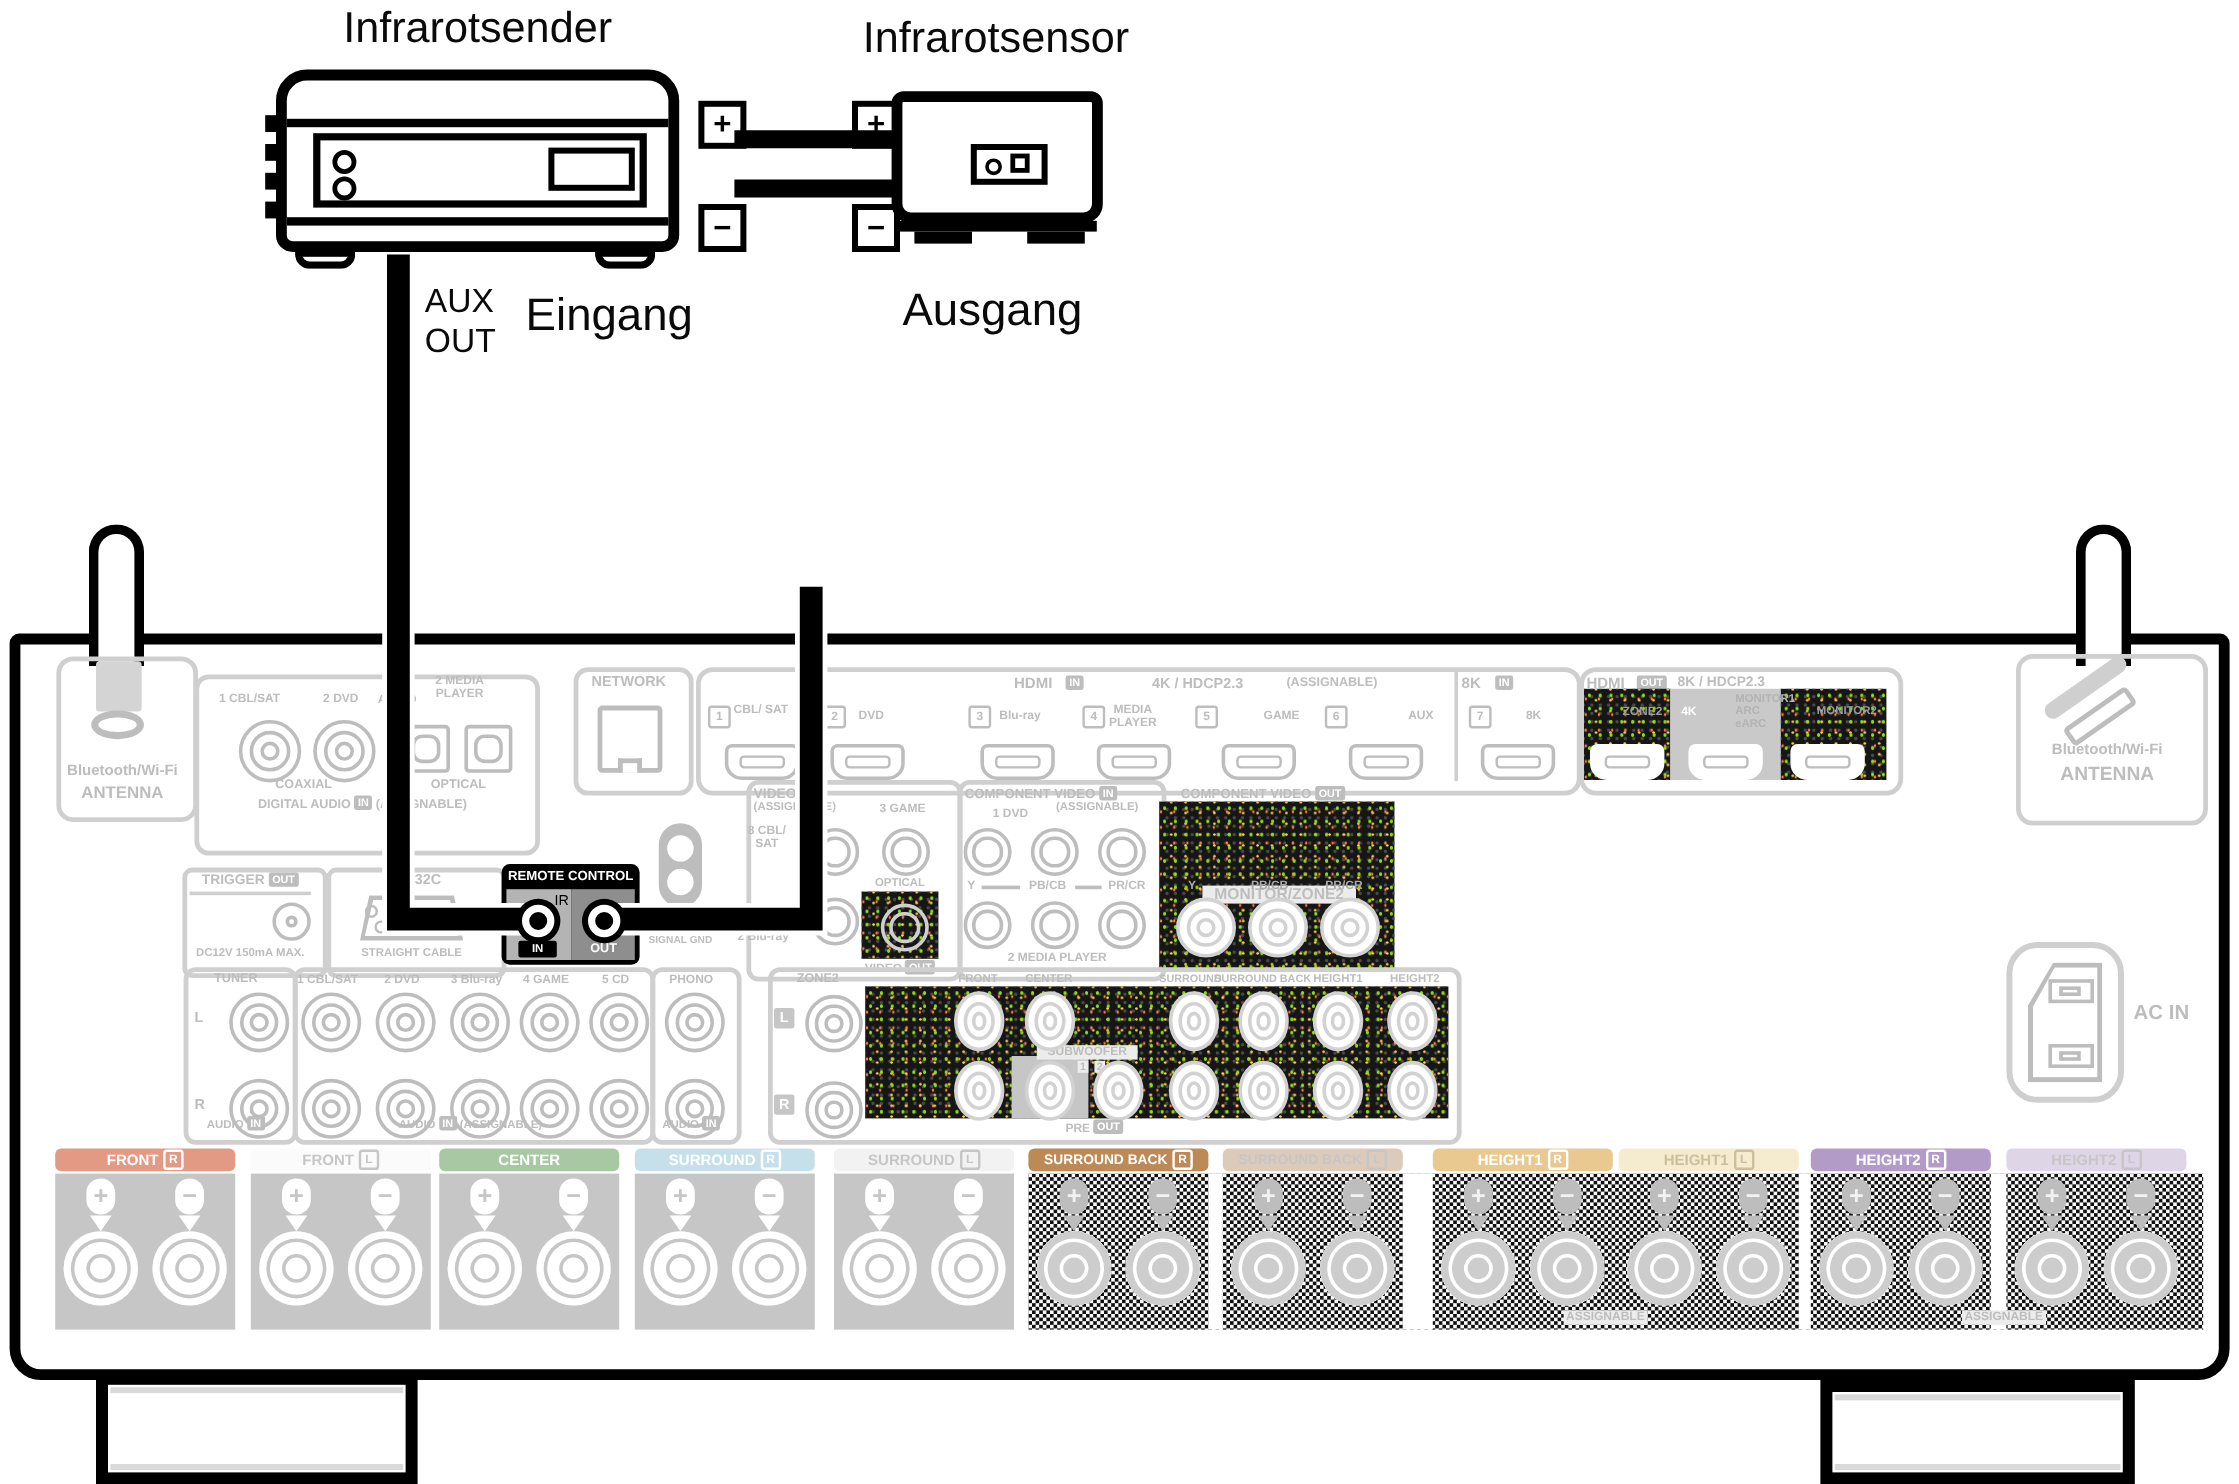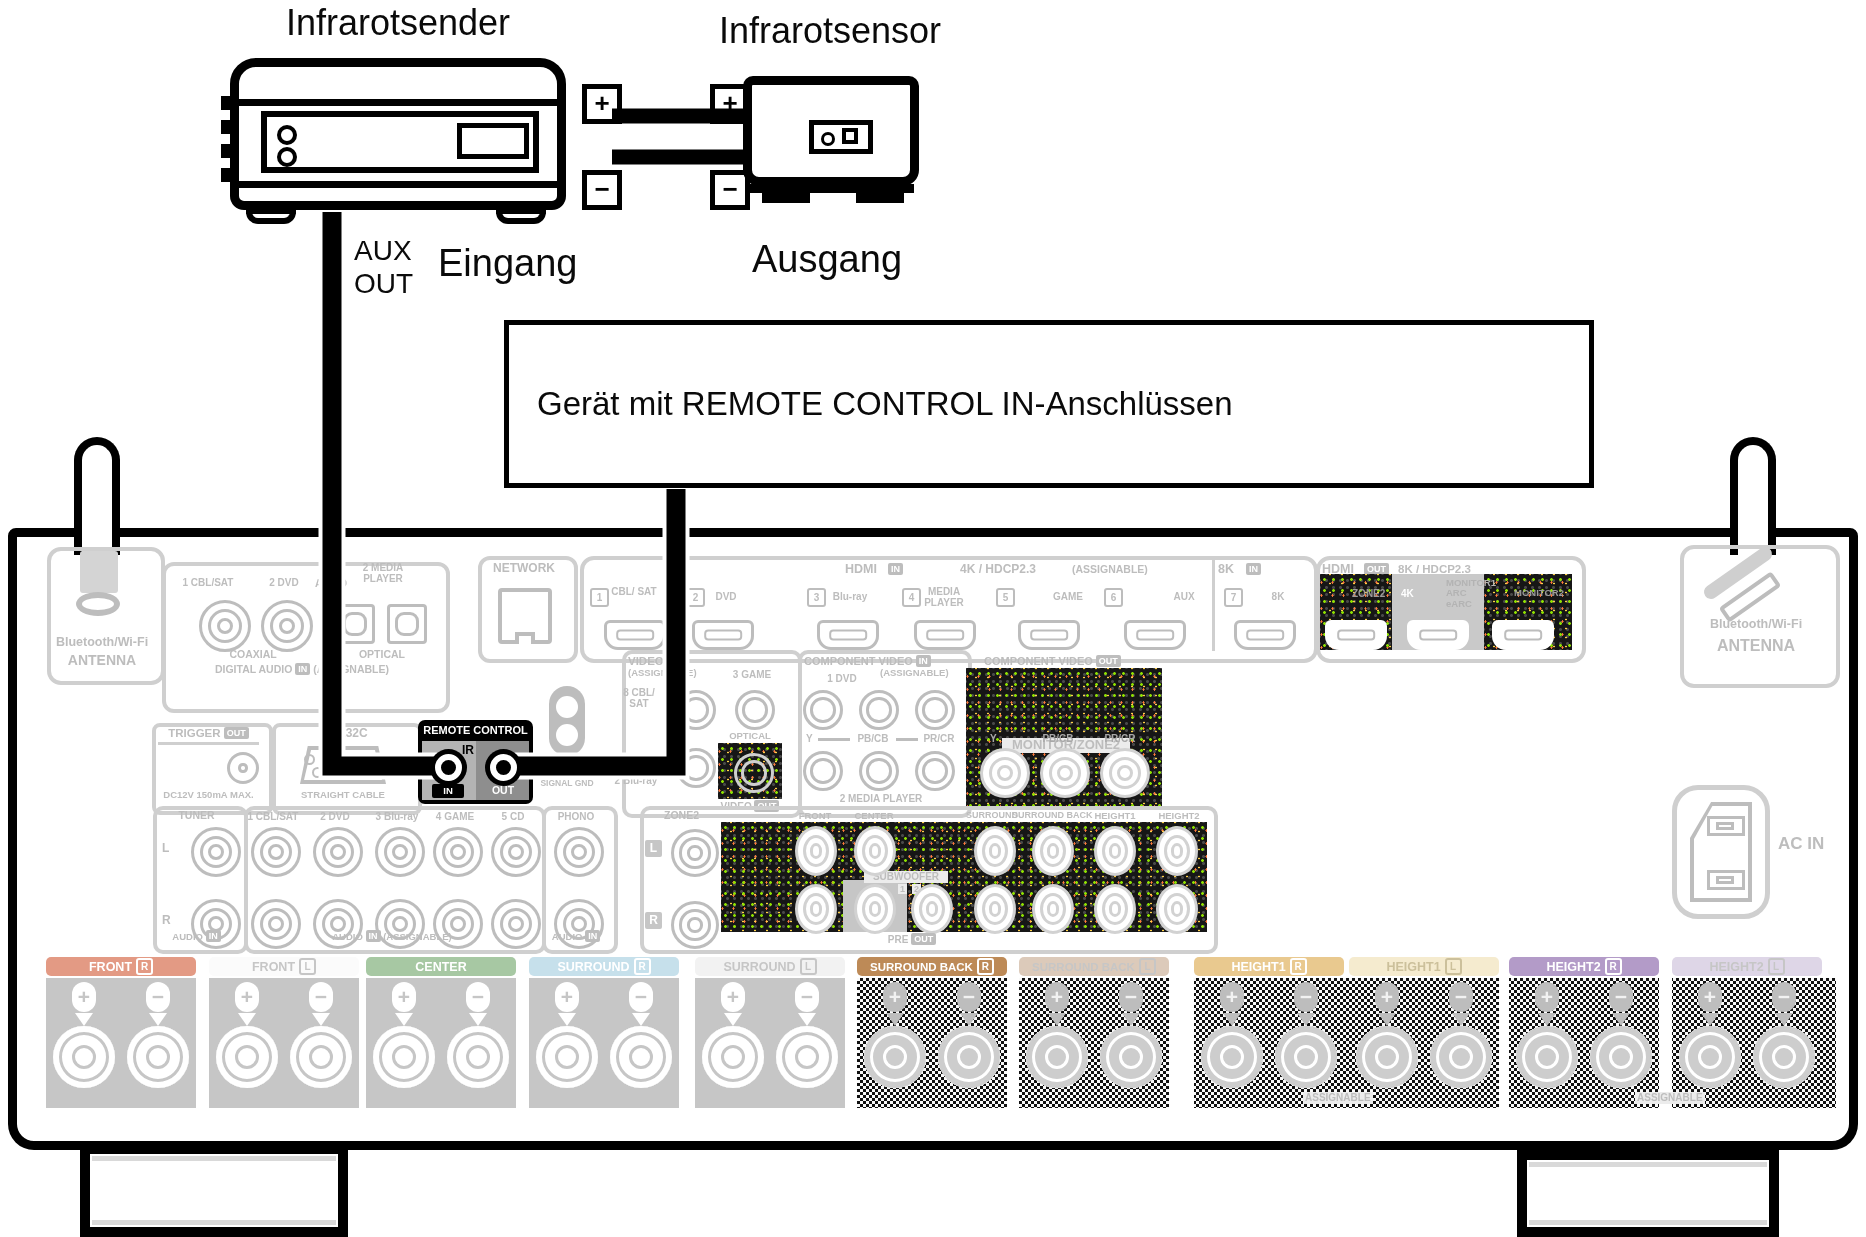--- a/index.html
+++ b/index.html
@@ -97,23 +97,20 @@
   <div class="a" style="left:762px;top:193px;width:48px;height:10px;background:#000"></div>
   <div class="a" style="left:856px;top:193px;width:48px;height:10px;background:#000"></div>
 
   <div class="a blk9" style="left:354px;top:234px;font-size:28px;line-height:33px">
     <div>AUX</div>
     <div>OUT</div>
   </div>
   <div class="a blk9" style="left:438px;top:242px;font-size:38px">Eingang</div>
   <div class="a blk9" style="left:752px;top:238px;font-size:38px">Ausgang</div>
 
-  <div class="a" style="left:504px;top:320px;width:1090px;height:168px;border:5px solid #000;box-sizing:border-box;display:flex;align-items:center">
-    <span class="blk9" style="padding-left:28px;font-size:33px">Gerät mit REMOTE CONTROL IN-Anschlüssen</span>
-  </div>
 
   <div class="foot" style="left:80px;top:1144px;width:268px;height:93px;box-sizing:border-box">
     <i style="top:2px"></i>
       <i style="bottom:2px"></i>
   </div>
   <div class="foot" style="left:1517px;top:1150px;width:262px;height:87px;box-sizing:border-box">
     <i style="top:2px"></i>
       <i style="bottom:2px"></i>
   </div>
 
@@ -266,21 +263,21 @@
         <span class="dot"></span>
         <span class="dot"></span>
       </div>
   </div>
   <div class="g c" style="left:276px;top:790px;width:134px;font-size:9.5px">STRAIGHT CABLE</div>
 
   <div class="a" style="left:418px;top:720px;width:115px;height:84px;background:#000;border-radius:7px">
     <div class="a c" style="left:0;right:0;top:4px;color:#fff;font-weight:bold;font-size:11px">REMOTE CONTROL</div>
     <div class="a" style="left:4px;top:21px;width:54px;height:59px;background:#b4b4b4"></div>
     <div class="a" style="left:58px;top:21px;width:53px;height:59px;background:#8e8e8e"></div>
-    <div class="a" style="left:44px;top:23px;color:#000;font-weight:bold;font-size:12px">IR</div>
+    <div class="a" style="left:44px;top:23px;color:#000;font-weight:normal;font-size:12px">IR</div>
     <div class="a c" style="left:14px;top:64px;width:32px;height:14px;background:#000;color:#fff;font-weight:bold;font-size:9.5px;line-height:14px;border-radius:2px">IN</div>
     <div class="a c" style="left:68px;top:64px;width:34px;color:#fff;font-weight:bold;font-size:10.5px">OUT</div>
   </div>
 
   <div class="gnds" style="left:549px;top:686px;width:36px;height:70px">
     <i style="top:10px"></i>
       <i style="top:38px"></i>
   </div>
   <div class="gndg" style="left:552px;top:760px;width:30px;height:15px"></div>
   <div class="g c" style="left:517px;top:779px;width:100px;font-size:8.5px">SIGNAL GND</div>

